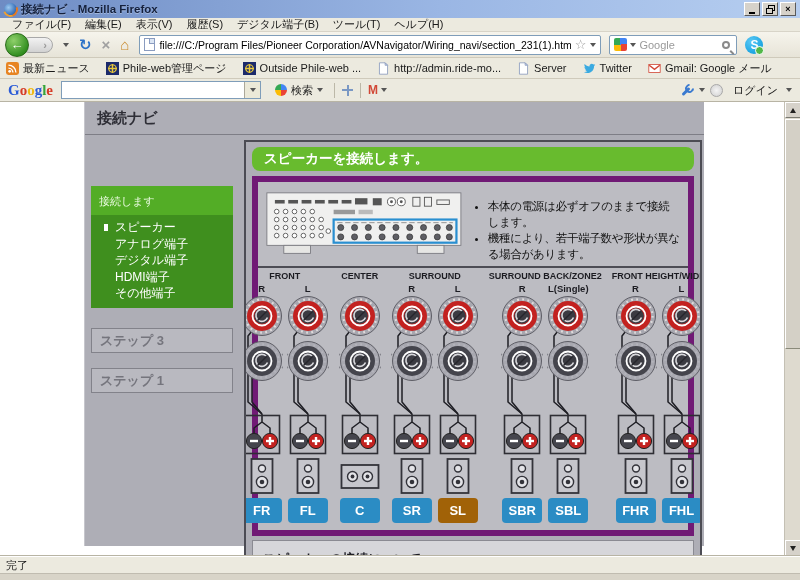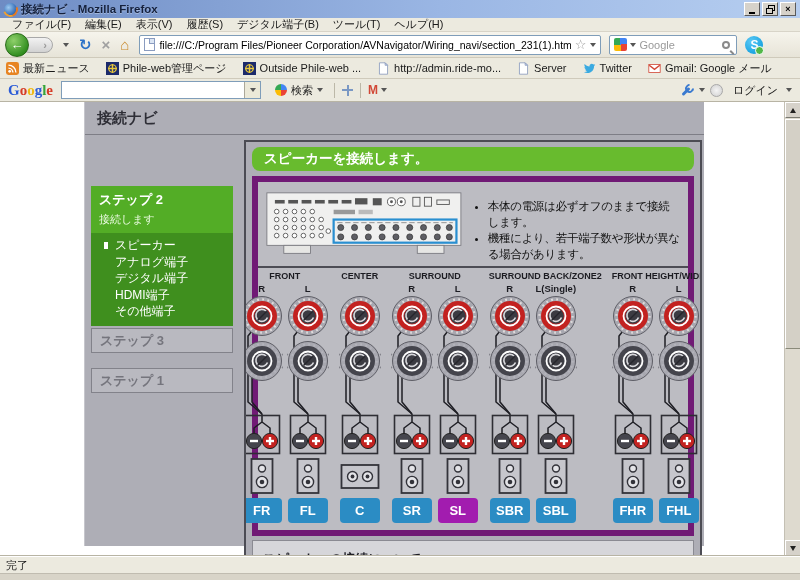--- a/index.html
+++ b/index.html
@@ -107,21 +107,21 @@
 
   .main-panel { position:absolute; left:244px; top:38px; width:458px; height:418px;
     background:#aeaeb6; border:2px solid #4c4c54; overflow:hidden; }
   .content-header { margin:5px 6px 0; height:24px; line-height:24px; padding-left:12px;
     background:#68bb2e; color:#fff; font-size:13.5px; font-weight:bold; }
   .diagram-box { margin:5px 6px 0; border:6px solid #701a75; background:#bcbcc2; }
   .info-row { display:flex; align-items:flex-start; padding:6px 8px 4px; border-bottom:2px solid #4c4c54; }
   .notes { margin:10px 0 0 26px; width:216px; }
   .notes li { font-size:11.5px; line-height:16px; color:#111; letter-spacing:-0.3px; }
   .terminal-area { display:flex; justify-content:center; gap:10px; padding:3px 2px 7px; }
-  .tgroup { display:flex; flex-direction:column; }
+  .tgroup { display:flex; flex-direction:column; align-items:center; }
   .gname { height:12px; font-size:9px; font-weight:bold; color:#1c1c22; white-space:nowrap; text-align:center; }
   .gcols { display:flex; gap:4px; }
   .tcol { width:42px; display:flex; flex-direction:column; align-items:center; }
   .sub { height:11px; font-size:9.5px; font-weight:bold; color:#1c1c22; }
   .spk-label { width:40px; height:25px; margin-top:2px; border-radius:4px; background:#2b8cc4;
     color:#fff; font-size:13px; font-weight:bold; display:flex; align-items:center; justify-content:center; }
   .footer-panel { margin:4px 6px 0; background:#d6d6da; border:1px solid #8a8a92; padding:9px 10px 14px; }
   .footer-heading { font-size:13px; font-weight:bold; color:#1e1e26; }
 
   
@@ -288,21 +288,20 @@
       <span class="caret"></span>
     </span>
   </div>
 
   <div class="viewport">
     <div class="wrapper">
       <div class="page-heading">接続ナビ</div>
       <div class="heading-rule"></div>
       <div class="step2">
         <div class="step2-head" id="step2head" style="background: rgb(83, 173, 38);">
-          <div class="step2-title">ステップ 2</div>
           <div class="step2-sub">接続します</div>
         </div>
         <div class="step2-menu" id="step2menu" style="background: rgb(63, 143, 30);">
             <div class="sub-item"><span class="bullet"></span>スピーカー</div>
             <div class="sub-item">アナログ端子</div>
             <div class="sub-item">デジタル端子</div>
             <div class="sub-item">HDMI端子</div>
             <div class="sub-item">その他端子</div>
           </div>
       </div>
@@ -587,21 +586,21 @@
     <rect x="9" y="145.8" width="8" height="2.4" fill="#fff"></rect>
     <circle cx="29" cy="147" r="7.6" fill="#c32220" stroke="#222"></circle>
     <rect x="25" y="145.8" width="8" height="2.4" fill="#fff"></rect>
     <rect x="27.8" y="143" width="2.4" height="8" fill="#fff"></rect>
 
     <rect x="10.5" y="165" width="21" height="34" fill="#c6c6cc" stroke="#33333a" stroke-width="1.8"></rect>
     <circle cx="21" cy="174.5" r="3.5" fill="#e4e4e8" stroke="#33333a" stroke-width="1.4"></circle>
     <circle cx="21" cy="188" r="5.6" fill="#e4e4e8" stroke="#33333a" stroke-width="1.4"></circle>
     <circle cx="21" cy="188" r="2.3" fill="#33333a"></circle>
   </svg>
-                  <div class="spk-label" style="background: #a21caf;">SL</div>
+                  <div class="spk-label" style="background: #a16207;">SL</div>
                 </div>
               </div>
             </div>
             <div class="tgroup">
               <div class="gname">SURROUND BACK/ZONE2</div>
               <div class="gcols">
                 <div class="tcol">
                   <div class="sub">R</div>
                   <svg width="42" height="202" viewBox="0 0 42 202">
     <path d="M21,24 L7,42 L7,108 L21,120" fill="none" stroke="#1e1e24" stroke-width="1.5"></path>

